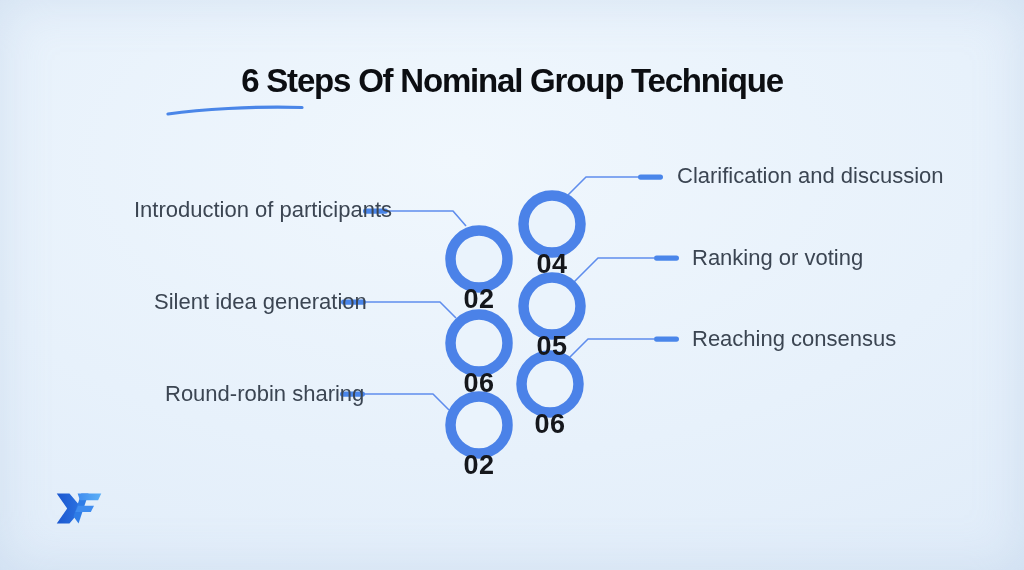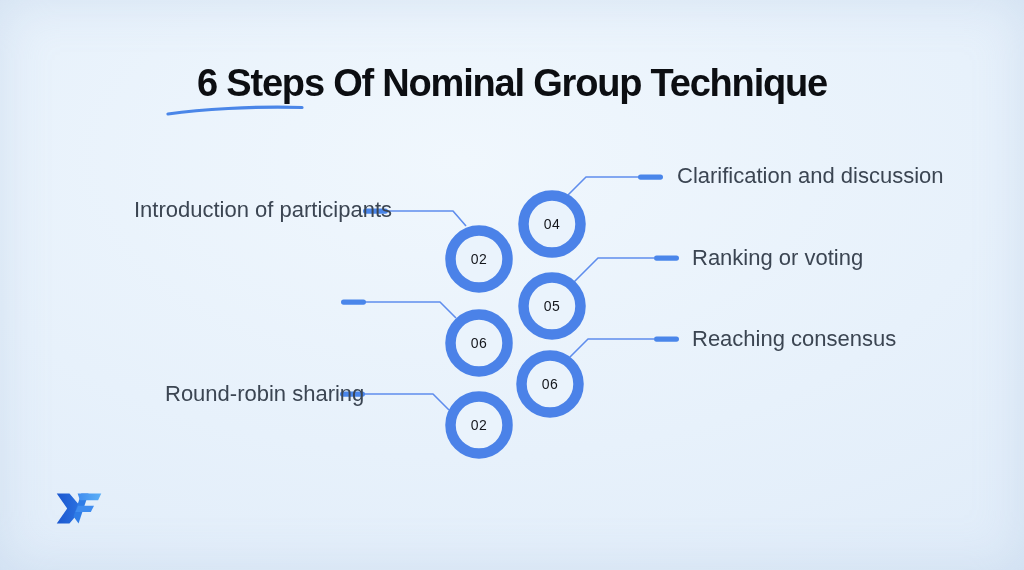--- a/index.html
+++ b/index.html
@@ -8,28 +8,29 @@
     width:1024px;height:570px;
     overflow:hidden;
     font-family:"Liberation Sans",sans-serif;
     background:
       radial-gradient(130% 130% at 45% 28%, #f0f7fd 0%, #e7f1fb 40%, #e0ecf9 70%, #d6e5f4 100%);
     box-shadow: inset 0 0 50px rgba(150,180,215,0.25);
   }
   .title{
     position:absolute;top:62px;left:0;width:100%;
     margin:0;text-align:center;
-    font-size:38px;font-weight:700;letter-spacing:-1.2px;
+    font-size:33px;font-weight:700;letter-spacing:-1.2px;
     color:#0c0e12;
   }
   .overlay{position:absolute;left:0;top:0;}
   .num{
     position:absolute;transform:translate(-50%,-50%);
-    font-size:14px;font-weight:400;letter-spacing:.5px;color:#15171c;
+    font-size:27px;font-weight:700;letter-spacing:.5px;color:#15171c;
     white-space:nowrap;
+    margin-top:40px;
   }
   .lbl{
     position:absolute;transform:translateY(-50%);
     font-size:22px;font-weight:500;color:#3b4552;
     white-space:nowrap;
   }
   .logo{position:absolute;left:54px;top:486px;}
 </style>
 </head>
 <body>
@@ -71,20 +72,21 @@
   </svg>
 
   <div class="num" style="left:479px;top:259px">02</div>
   <div class="num" style="left:479px;top:343px">06</div>
   <div class="num" style="left:479px;top:425px">02</div>
   <div class="num" style="left:552px;top:224px">04</div>
   <div class="num" style="left:552px;top:306px">05</div>
   <div class="num" style="left:550px;top:384px">06</div>
 
   <div class="lbl" style="left:134px;top:210px">Introduction of participants</div>
+  <div class="lbl" style="left:154px;top:302px">Silent idea generation</div>
   <div class="lbl" style="left:165px;top:394px">Round-robin sharing</div>
   <div class="lbl" style="left:677px;top:176px">Clarification and discussion</div>
   <div class="lbl" style="left:692px;top:339px">Reaching consensus</div>
   <div class="lbl" style="left:692px;top:258px">Ranking or voting</div>
 
   <svg class="logo" width="50" height="43" viewBox="0 0 55 45">
     <defs>
       <linearGradient id="lgA" x1="0" y1="0" x2="1" y2="0">
         <stop offset="0" stop-color="#1b57cf"></stop>
         <stop offset="1" stop-color="#2d74e2"></stop>

